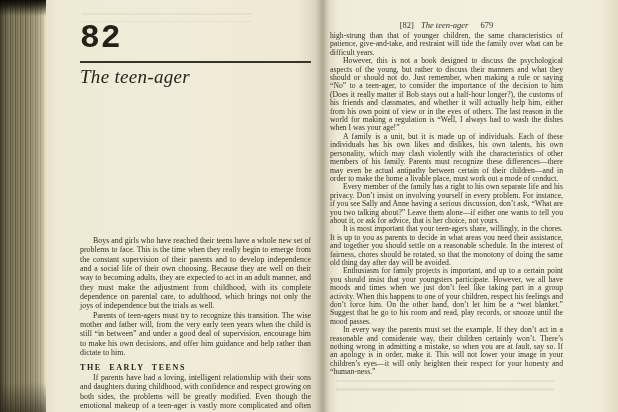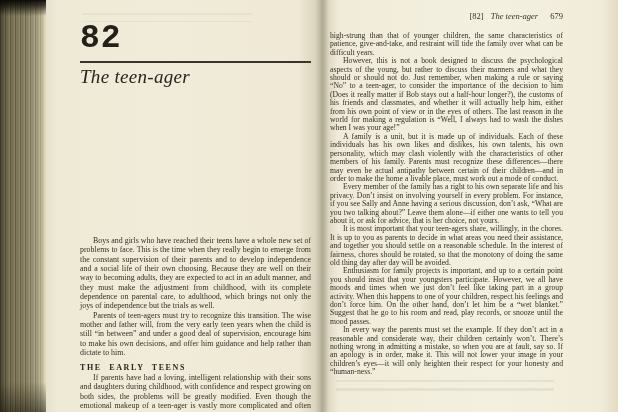--- a/index.html
+++ b/index.html
@@ -108,22 +108,22 @@
     font-size: 7.9px; line-height: 9.35px;
   }
   .body-left .section-heading {
     margin: 6px 0 0 0;
     font-size: 8px; font-weight: 700;
     letter-spacing: 1.6px; word-spacing: 4px;
     color: #2a281f; text-align: left;
   }
 
   .running-head {
-    position: absolute; left: 10px; top: 11px; width: 233px;
-    text-align: right; font-size: 8.5px; color: #33312a;
+    position: absolute; left: 10px; top: 20px; width: 233px;
+    text-align: center; font-size: 8.5px; color: #33312a;
     white-space: nowrap;
   }
   .running-head .rh-title { font-style: italic; margin-left: 5px; }
   .running-head .rh-page { margin-left: 10px; }
 
   .body-right {
     left: 10px; top: 32px; width: 233px;
     font-size: 7.7px; line-height: 8.4px;
   }
 </style>

